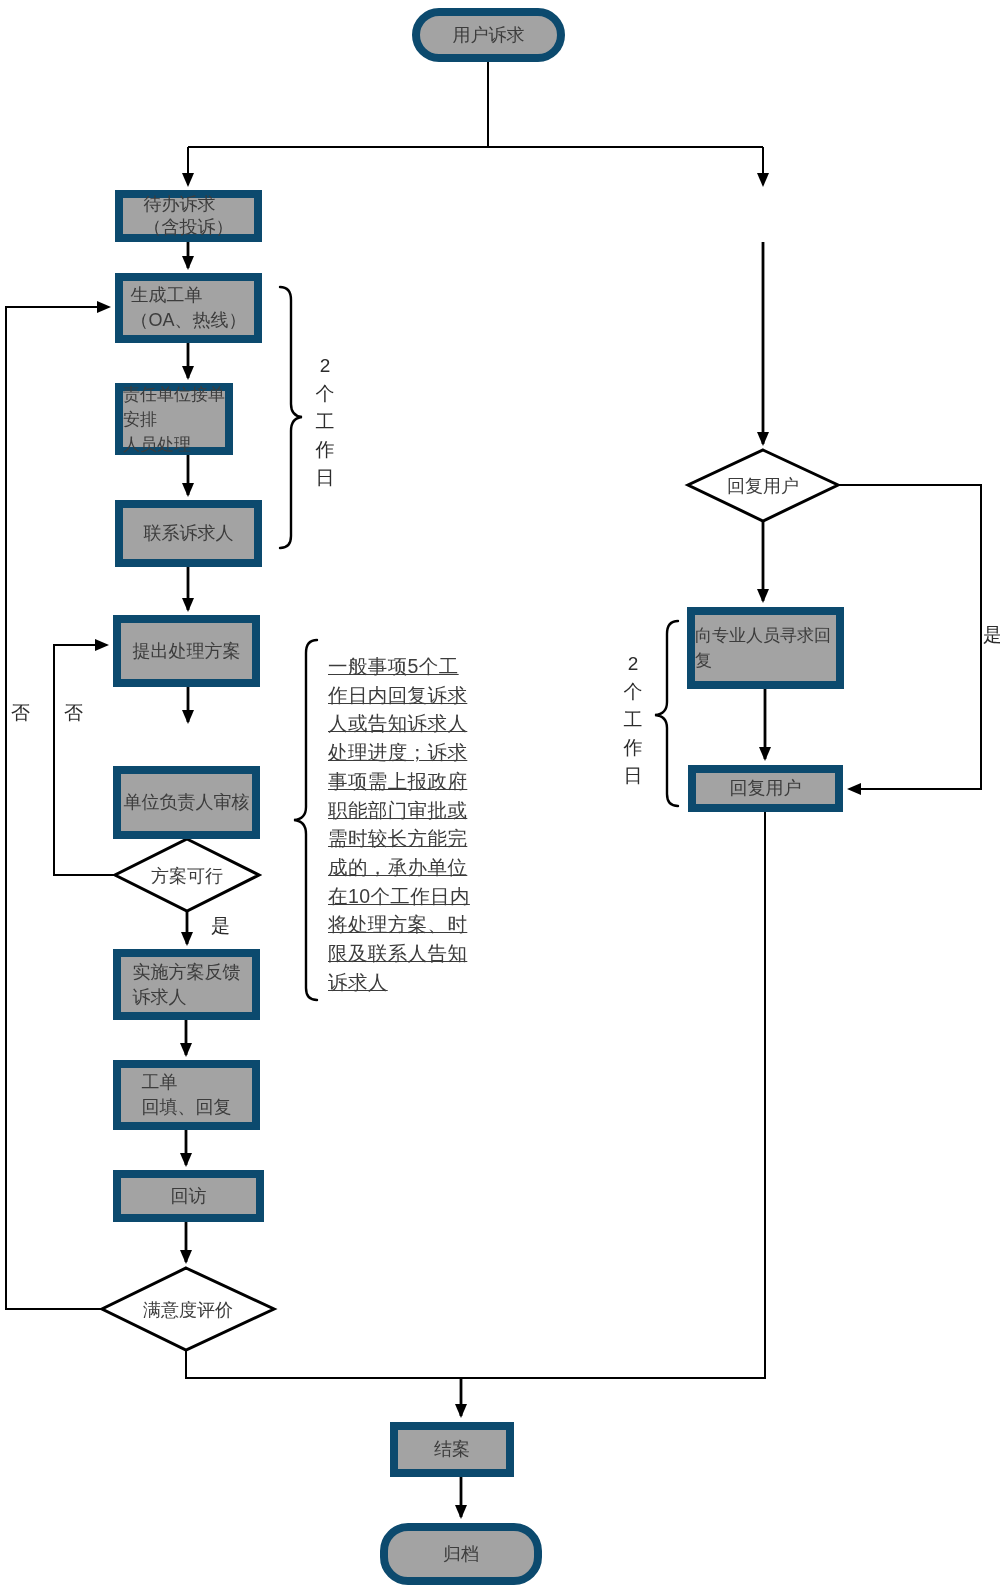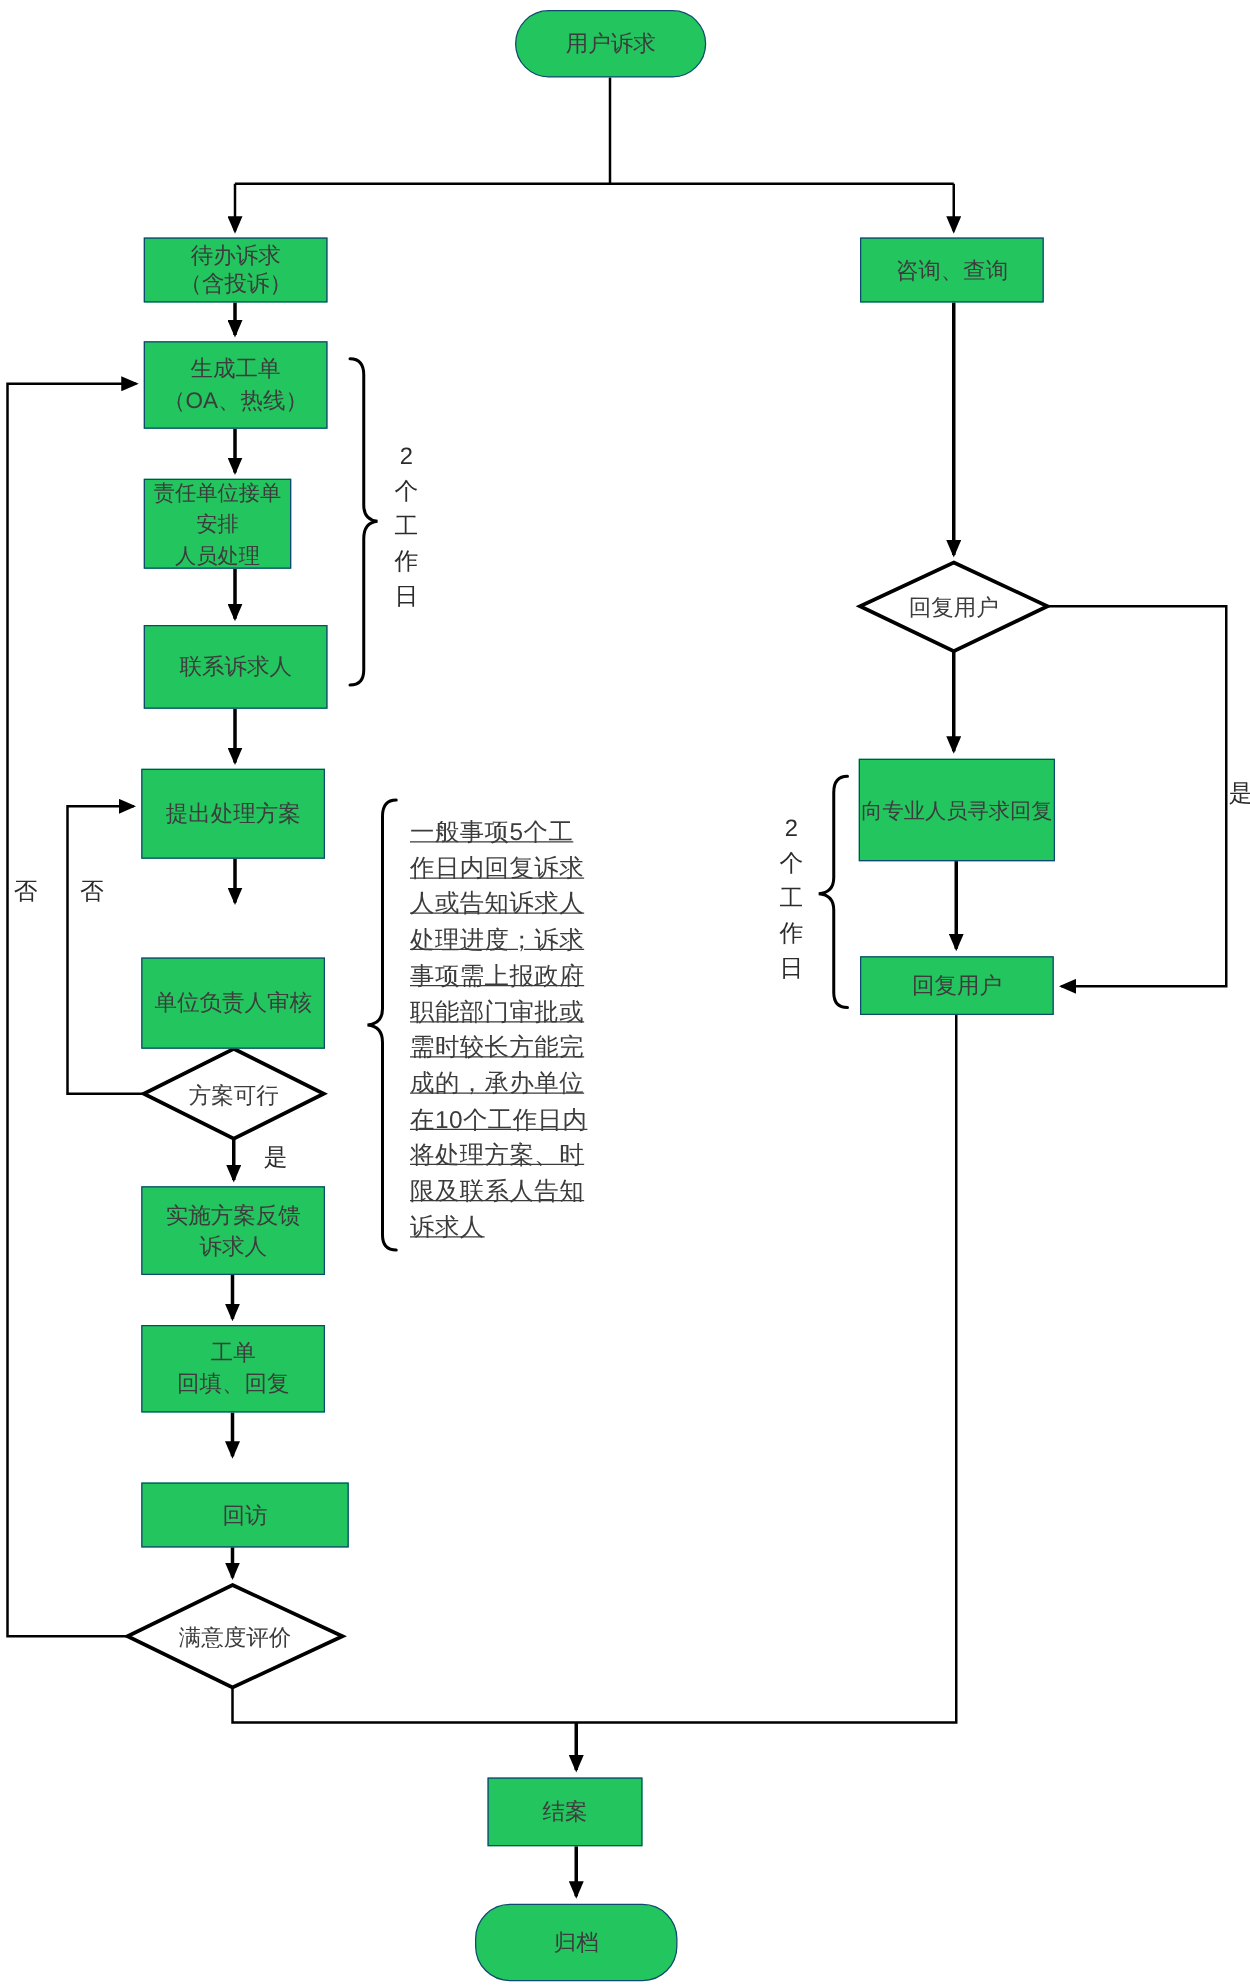--- a/index.html
+++ b/index.html
@@ -7,23 +7,23 @@
     position:relative;
     width:1000px;height:1588px;
     background:#ffffff;
     font-family:"Liberation Sans","DejaVu Sans",sans-serif;
     color:#3c3c3c;
     overflow:hidden;
   }
   #wires{position:absolute;left:0;top:0;width:1000px;height:1588px;}
   .node{
     position:absolute;box-sizing:border-box;
-    border:1px solid #0c4a6e;background:#22c55e;
+    border:8px solid #0c4a6e;background:#a3a3a3;
     display:flex;align-items:center;justify-content:center;
-    text-align:center;white-space:pre-line;
+    white-space:pre-line;
     font-size:18px;line-height:25px;color:#3c3c3c;
   }
   .stadium{border-radius:28px;}
   .small{font-size:17px;}
   .dlabel{
     position:absolute;text-align:center;white-space:pre-line;
     font-size:18px;color:#3c3c3c;
   }
   .edge-label{
     position:absolute;font-size:19px;color:#2c2c2c;white-space:pre-line;
@@ -119,27 +119,26 @@
   <div class="node" style="left:115px;top:500px;width:147px;height:67px;">联系诉求人</div>
 
   <div class="node" style="left:113px;top:727px;width:147px;height:73px;margin-top:39px;">单位负责人审核</div>
 
   <div class="node" style="left:113px;top:949px;width:147px;height:71px;">实施方案反馈
 诉求人</div>
 
   <div class="node" style="left:113px;top:1060px;width:147px;height:70px;">工单
 回填、回复</div>
 
-  <div class="node" style="left:113px;top:1170px;width:166px;height:52px;margin-top:16px;">回访</div>
+  <div class="node" style="left:113px;top:1170px;width:151px;height:52px;">回访</div>
 
   <div class="node" style="left:390px;top:1422px;width:124px;height:55px;">结案</div>
 
   <div class="node stadium" style="left:380px;top:1523px;width:162px;height:62px;">归档</div>
 
-  <div class="node" style="left:688px;top:190px;width:147px;height:52px;">咨询、查询</div>
 
   <div class="node small" style="left:687px;top:607px;width:157px;height:82px;">向专业人员寻求回复</div>
 
   <div class="node" style="left:688px;top:765px;width:155px;height:47px;">回复用户</div>
 
   <div class="dlabel" style="left:113px;top:864px;width:148px;">方案可行</div>
 
   <div class="dlabel" style="left:102px;top:1298px;width:172px;">满意度评价</div>
 
   <div class="dlabel" style="left:688px;top:474px;width:150px;">回复用户</div>

